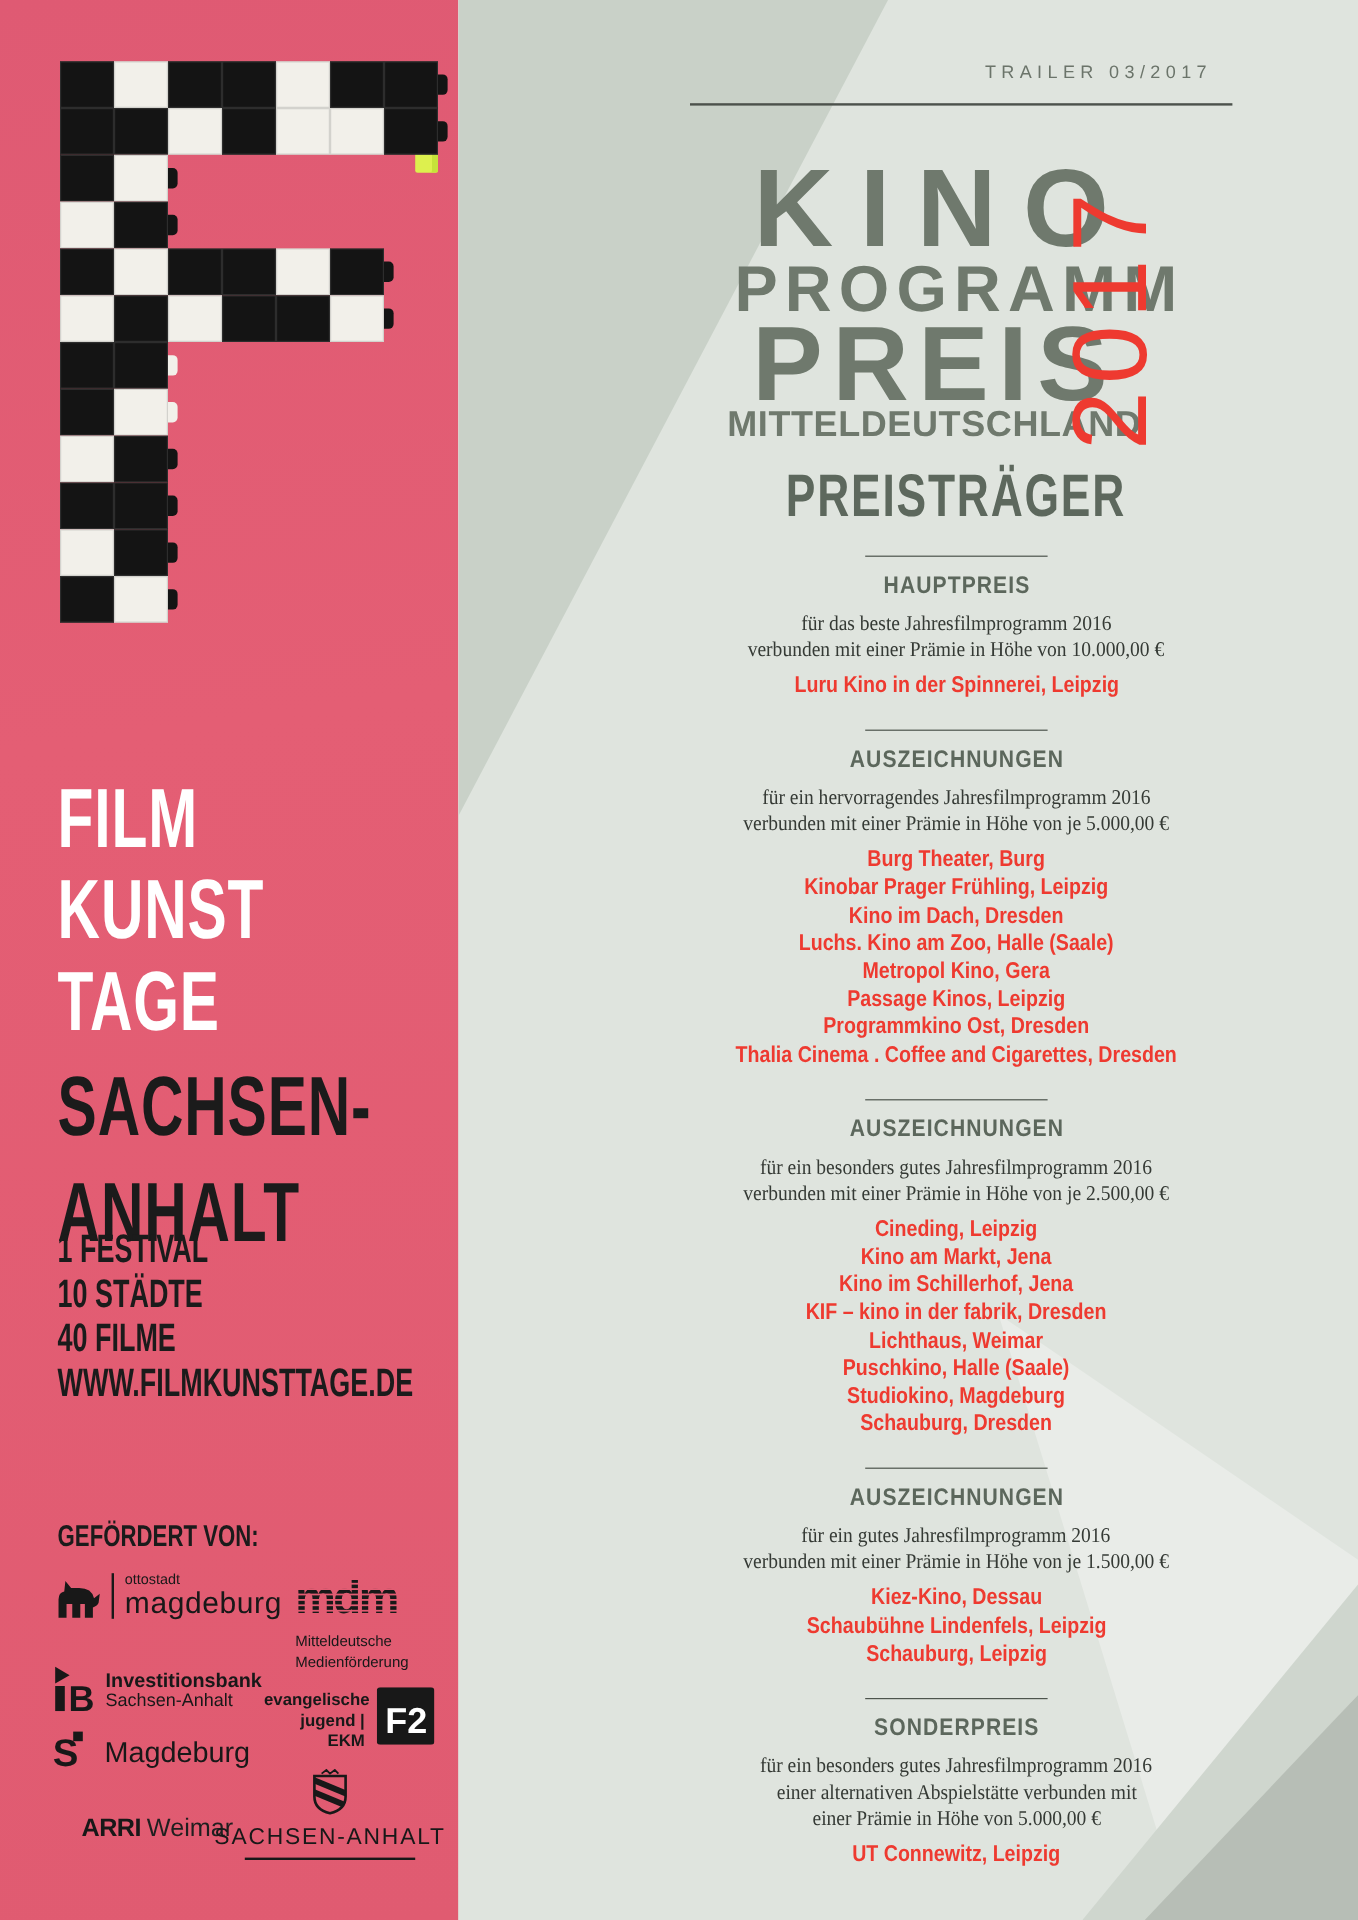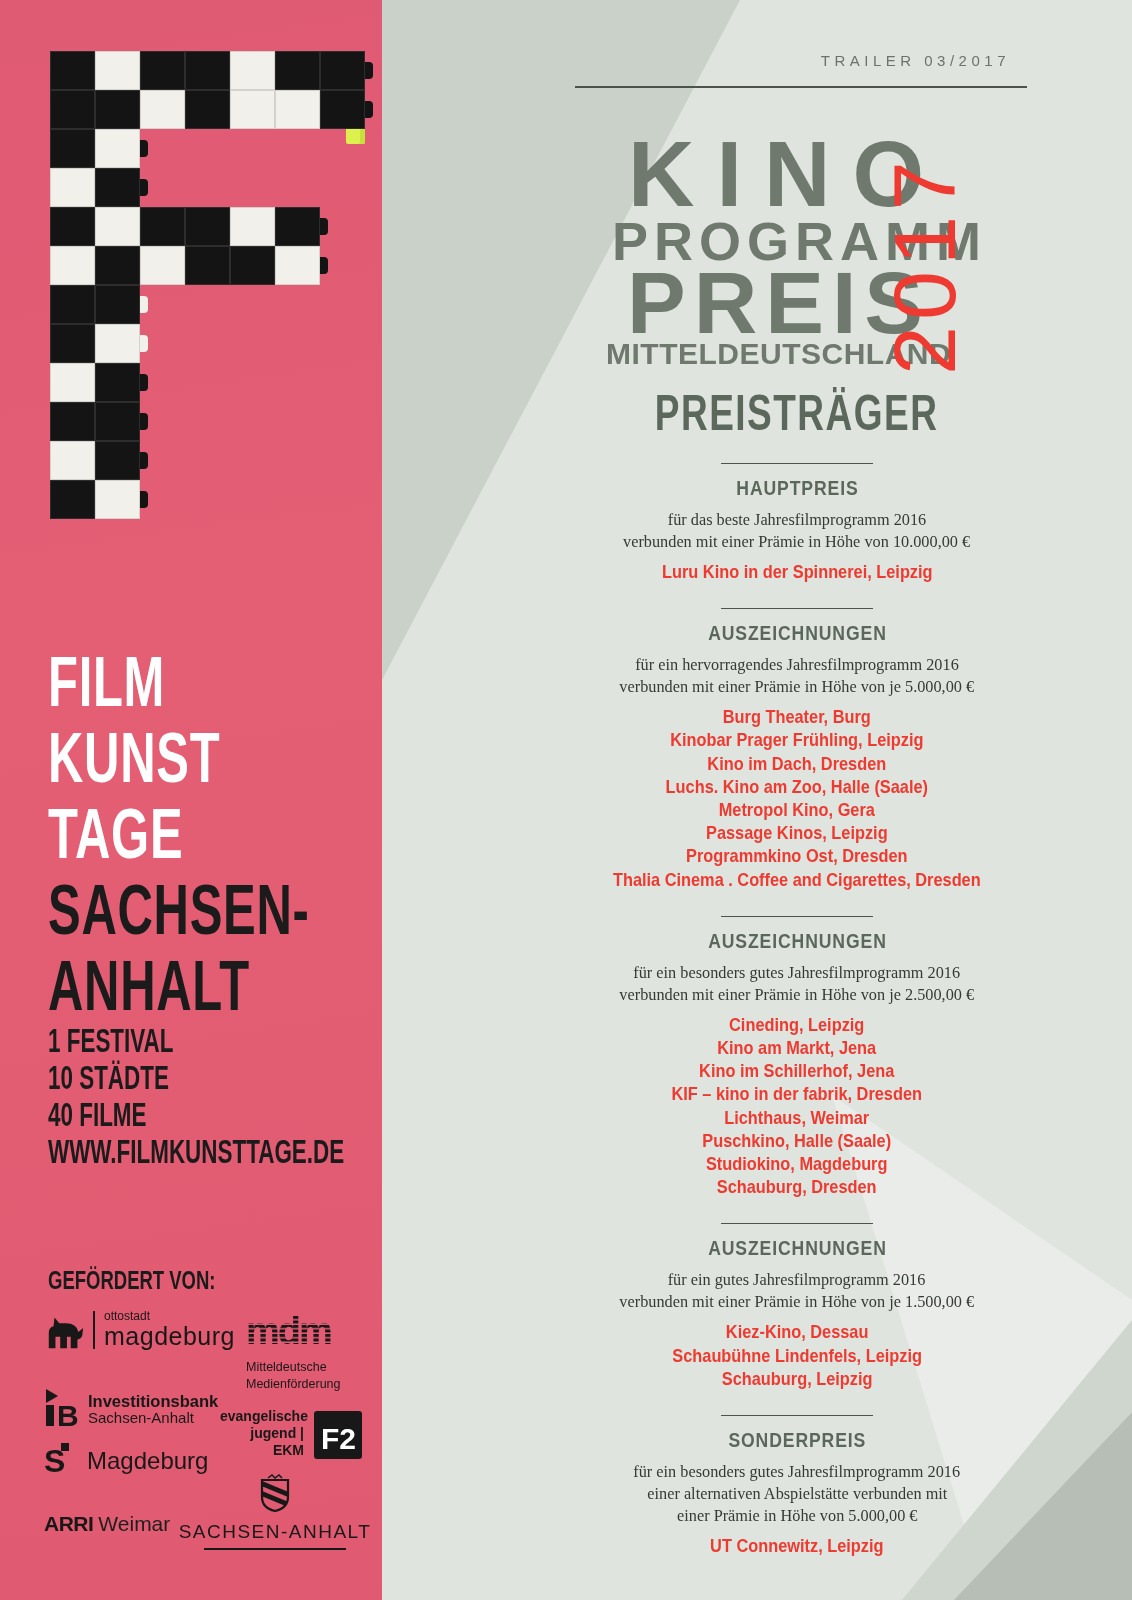--- a/index.html
+++ b/index.html
@@ -13,21 +13,21 @@
   .lego { position:absolute; left:50px; top:51px; width:315px; height:468px; }
   .lego .cell { position:absolute; box-shadow:inset 0 0 0 1px rgba(120,120,120,0.25); }
   .lego .stud { position:absolute; width:8px; height:17px; border-radius:0 4px 4px 0; }
   .yellow-brick { position:absolute; left:296px; top:66px; width:19px; height:27px;
     background:#ddf04e; border-radius:2px; box-shadow:inset -5px 0 0 #c6e23a, inset 0 3px 0 #eaf78a; }
 
   .fest-title { position:absolute; left:48px; top:644px; }
   .t-line { font-weight:700; font-size:70px; line-height:76px; letter-spacing:1px; white-space:nowrap; }
   .t-line .cond { display:inline-block; transform:scaleX(0.70); transform-origin:left center; }
   .t-white { color:#ffffff; }
-  .t-black { color:#1b1b1b; }
+  .t-black { color:#1b1b1b;margin-top:12px; }
 
   .dates { position:absolute; left:48px; top:1022px; }
   .d-line { font-weight:700; font-size:33px; line-height:37px; white-space:nowrap; color:#1b1b1b; }
   .d-line .cond { display:inline-block; transform:scaleX(0.68); transform-origin:left center; }
   .d-white { color:#ffffff; }
 
   .funded { position:absolute; left:48px; top:1266px; font-weight:700; font-size:25px; color:#1b1b1b; white-space:nowrap; }
   .funded .cond { display:inline-block; transform:scaleX(0.74); transform-origin:left center; }
 
   
@@ -35,29 +35,29 @@
   .sp-magdeburg { left:44px; top:1310px; display:flex; align-items:center; }
   .vbar { width:2px; height:38px; background:#181818; margin:0 9px 0 7px; }
   .otto { font-size:12px; line-height:13px; }
   .magde { font-size:25px; line-height:26px; font-weight:400; letter-spacing:0.5px; }
   .sp-mdm { left:246px; top:1316px; }
   .mdm-lines { margin-top:7px; font-size:12.5px; line-height:17px; font-weight:500; }
   .sp-ib { left:44px; top:1388px; display:flex; align-items:flex-end; }
   .ib-text { margin-left:8px; }
   .ib-name { font-size:16.5px; font-weight:700; line-height:18px; }
   .ib-region { font-size:15px; line-height:16px; }
-  .sp-ekm { left:220px; top:1400px; display:flex; align-items:flex-end; }
+  .sp-ekm { left:220px; top:1400px; display:flex; align-items:center; }
   .ekm-text { width:84px; text-align:right; font-weight:700; font-size:14px; line-height:17px; margin-top:8px; }
   .sp-spk { left:44px; top:1444px; display:flex; align-items:center; }
   .spk-icon { position:relative; width:30px; height:34px; }
   .spk-s { font-size:32px; font-weight:700; line-height:34px; }
   .spk-dot { position:absolute; left:17px; top:-1px; width:8px; height:8px; background:#181818; }
   .spk-name { font-size:24px; font-weight:500; margin-left:13px; }
   .sp-arri { left:44px; top:1512px; display:flex; align-items:baseline; }
-  .arri-brand { font-weight:800; font-size:21px; letter-spacing:-0.5px; }
+  .arri-brand { font-weight:800; font-size:21px; letter-spacing:-0.5px;margin-left:24px; }
   .arri-suffix { font-weight:400; font-size:21px; margin-left:5px; color:#1f1f1f; }
   .sp-lsa { left:204px; top:1474px; width:142px; display:flex; flex-direction:column; align-items:center; }
   .lsa-name { font-size:19px; letter-spacing:1.5px; margin-top:7px; font-weight:400; white-space:nowrap; }
   .lsa-line { height:1.5px; background:#181818; margin-top:5px; width:142px; }
 
   
   .right-panel { position:absolute; left:382px; top:0; width:750px; height:1600px; background:#dfe4de; }
   .shape { position:absolute; inset:0; }
   .shape-dark  { clip-path:polygon(0 0, 358px 0, 0 680px); background:#c9d1c8; }
   .shape-light { clip-path:polygon(450px 1095px, 750px 1300px, 750px 1600px, 605px 1600px); background:#e9ece8; }

